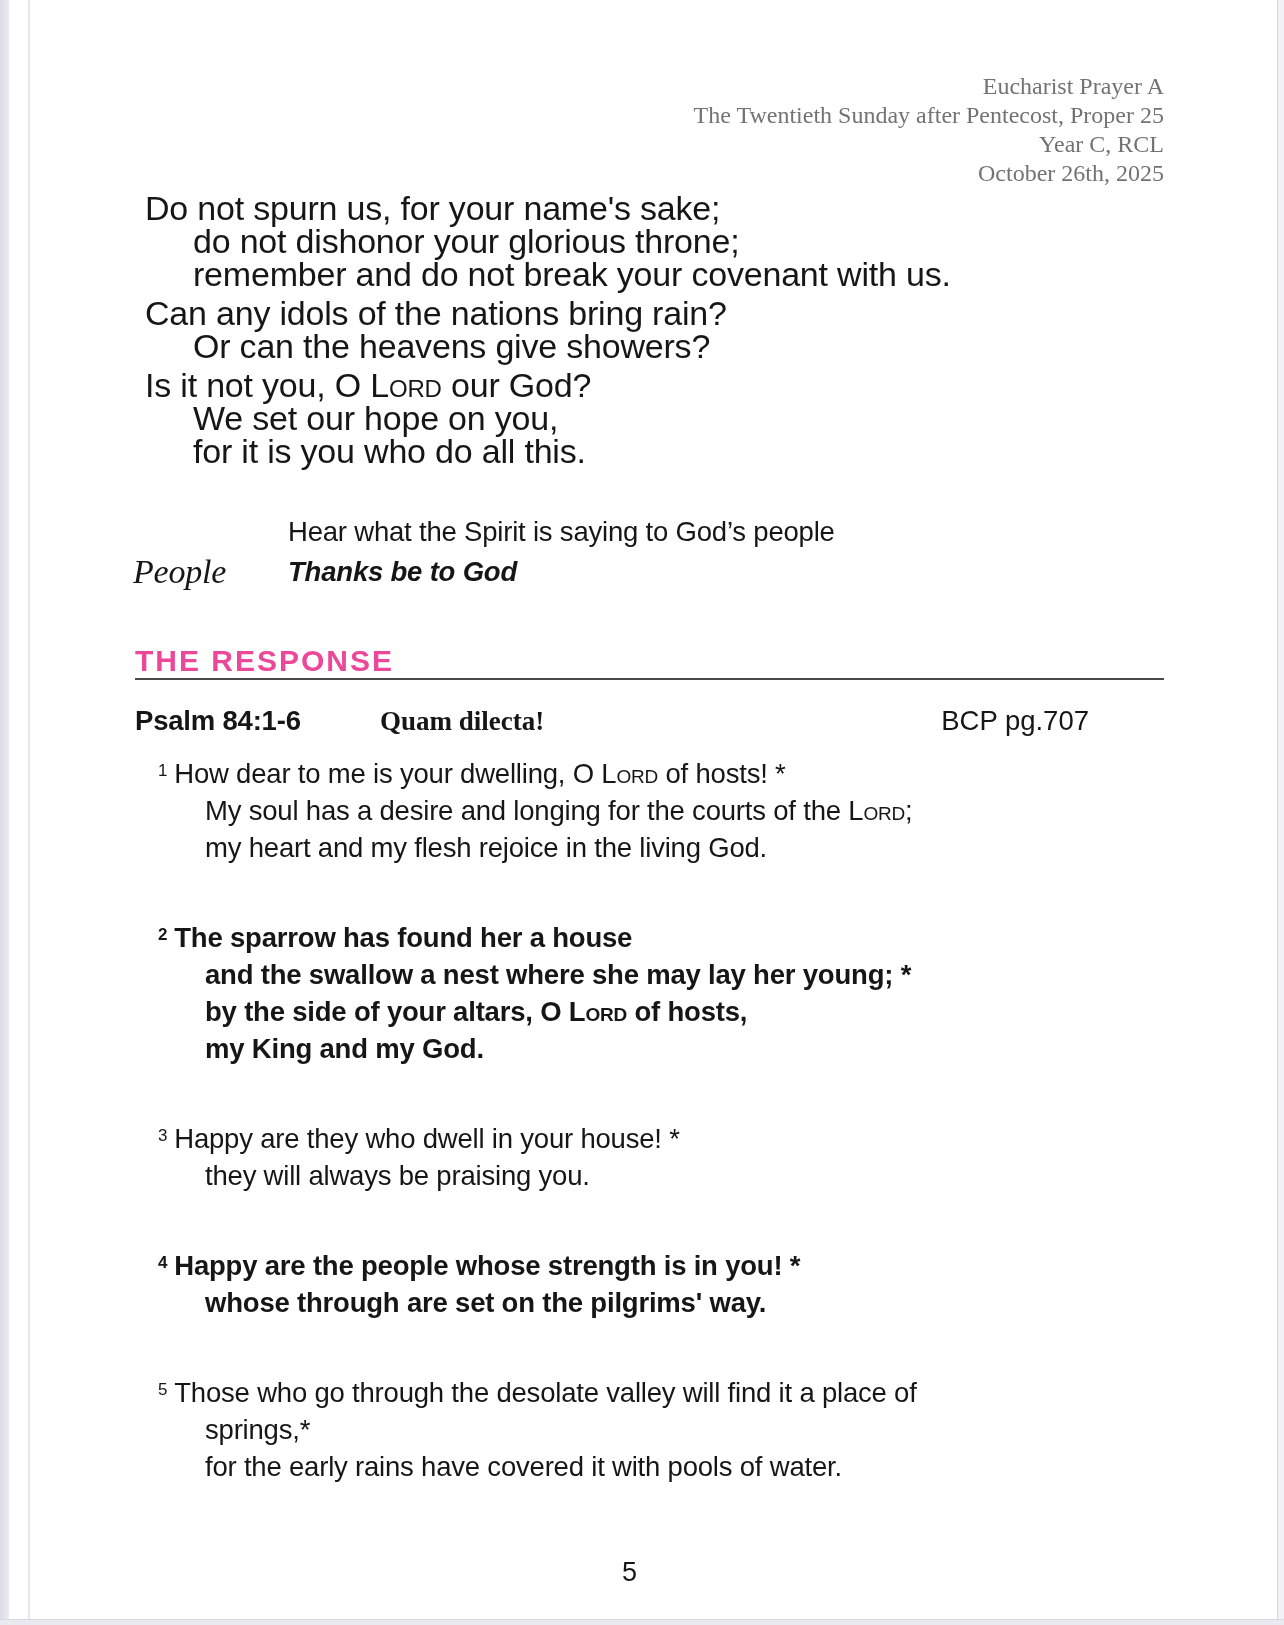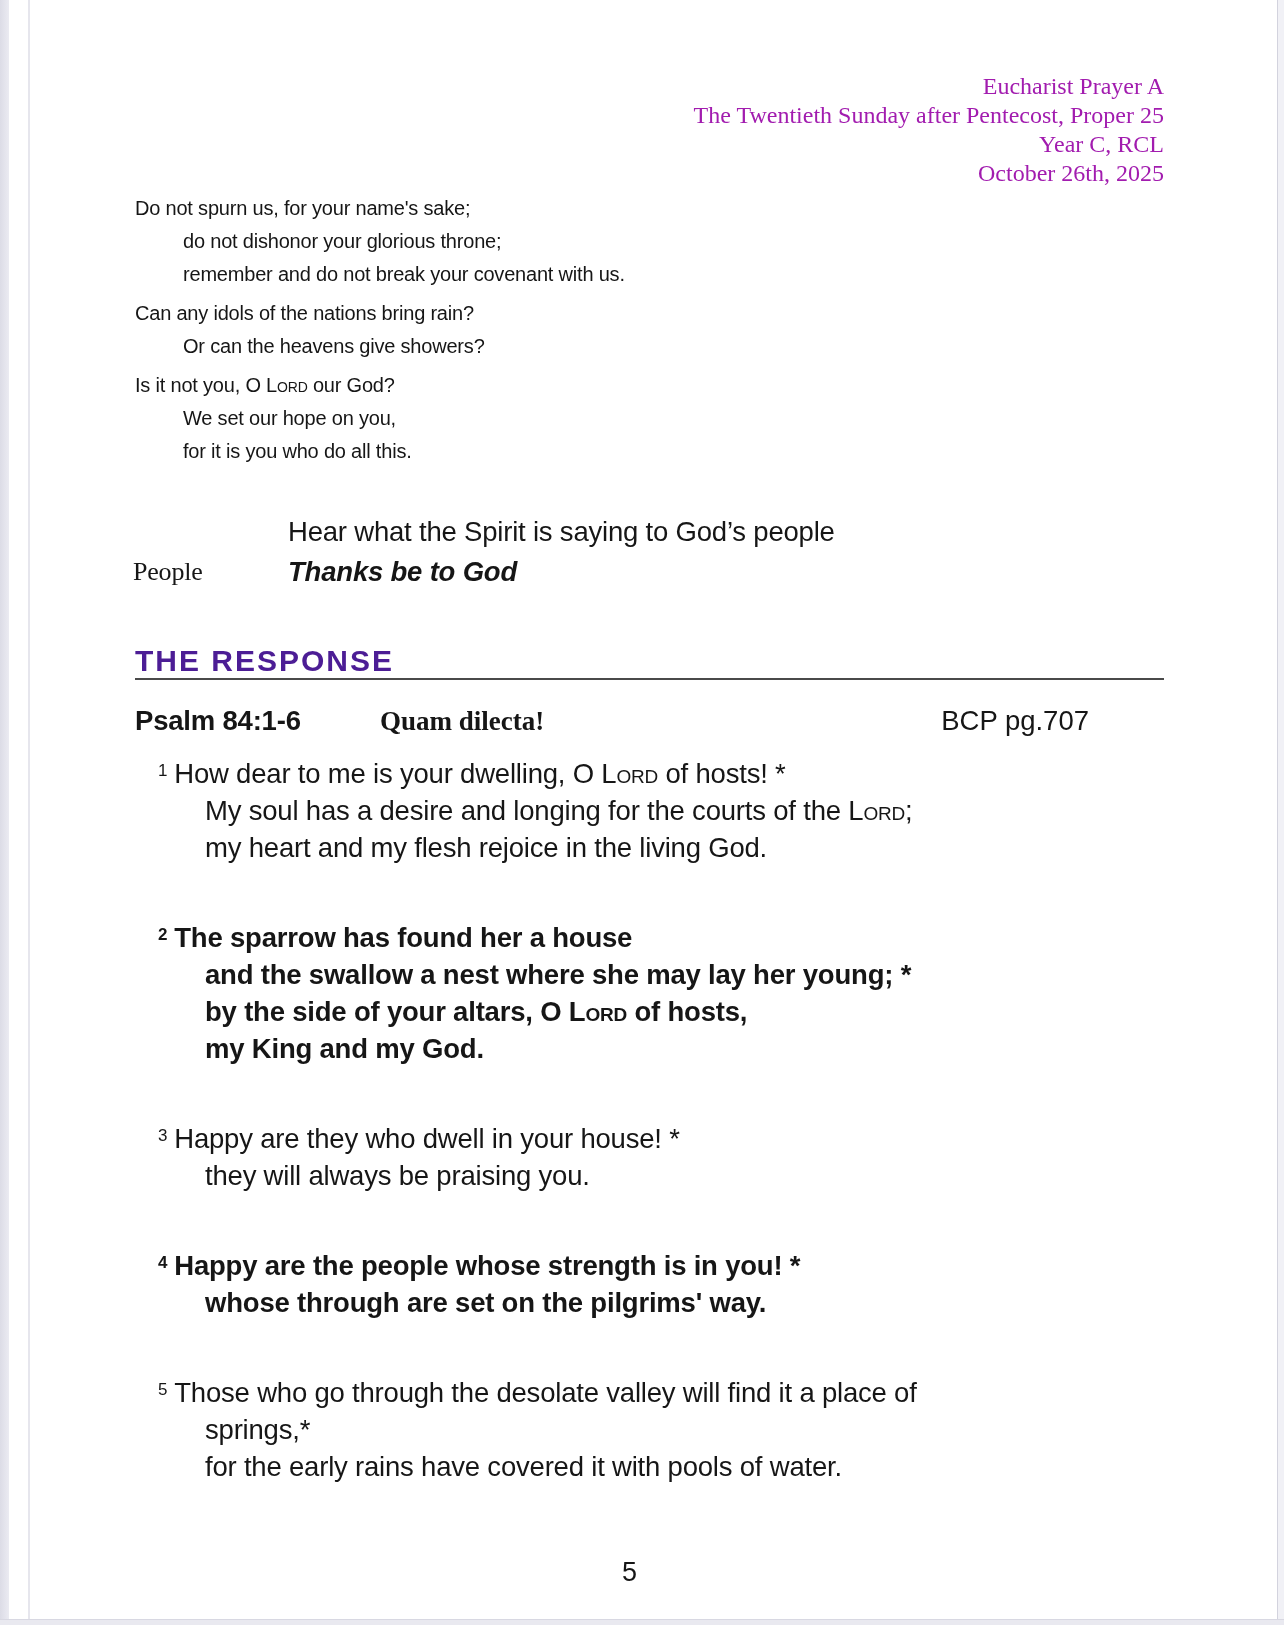--- a/index.html
+++ b/index.html
@@ -18,38 +18,38 @@
                 background:linear-gradient(to right,#dcdce6,#ebebf2); }
   .edge-left-line { position:absolute; left:28px; top:0; width:2px; height:100%;
                 background:rgba(210,210,222,0.55); }
   .edge-right { position:absolute; right:0; top:0; width:7px; height:100%;
                 background:#f1f1f6; border-left:1px solid #d3d3de; box-sizing:border-box; }
   .edge-bottom{ position:absolute; left:0; bottom:0; width:100%; height:6px;
                 background:#e9e9f0; border-top:1px solid #d8d8e2; box-sizing:border-box; }
 
   
   .doc-header { text-align:right; font-family:"Liberation Serif", serif;
-                font-size:24px; line-height:29px; color:#a21caf; }
+                font-size:24px; line-height:29px; color:#737373; }
 
   
-  .reading { margin-top:4px; font-size:20px; line-height:33px;
+  .reading { margin-top:4px; margin-left:10px; font-size:34px; line-height:33px;
              letter-spacing:-0.2px; white-space:nowrap; }
   .rline.ind { padding-left:48px; }
   .rline.stanza { margin-top:6px; }
 
   
   .versicle { margin-top:44px; font-size:27.5px; letter-spacing:-0.2px; }
   .vrow { display:flex; line-height:40px; white-space:nowrap; }
   .speaker { flex:0 0 155px; width:155px; margin-left:-2px;
-             font-family:"Liberation Serif", serif; font-size:26px; }
+             font-family:"Liberation Serif", serif; font-style:italic; font-size:34px; }
   .vtext.bold-italic { font-weight:bold; font-style:italic; }
 
   
   .section-heading { margin:52px 0 0 0; font-size:30px; line-height:34px;
-                     font-weight:bold; letter-spacing:2px; color:#4c1d95; }
+                     font-weight:bold; letter-spacing:2px; color:#ec4899; }
   .rule { height:2px; background:#4a4a4a; margin-top:0; }
 
   .psalm-head { margin-top:24px; display:flex; align-items:baseline;
                 font-size:27.5px; line-height:34px; white-space:nowrap; }
   .psalm-ref   { font-weight:bold; flex:0 0 245px; letter-spacing:-0.2px; }
   .psalm-latin { font-family:"Liberation Serif", serif; font-weight:bold;
                  font-size:27px; }
   .psalm-bcp   { margin-left:auto; margin-right:75px; }
 
   

